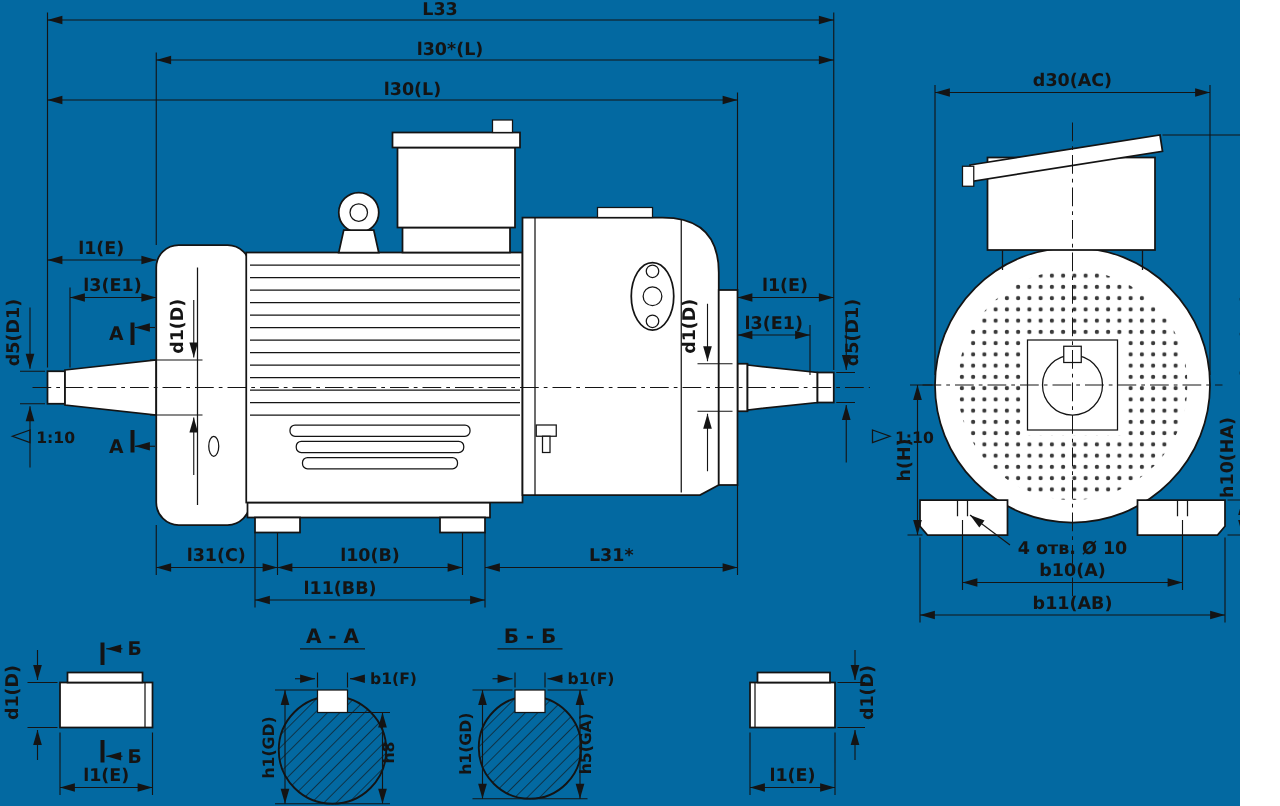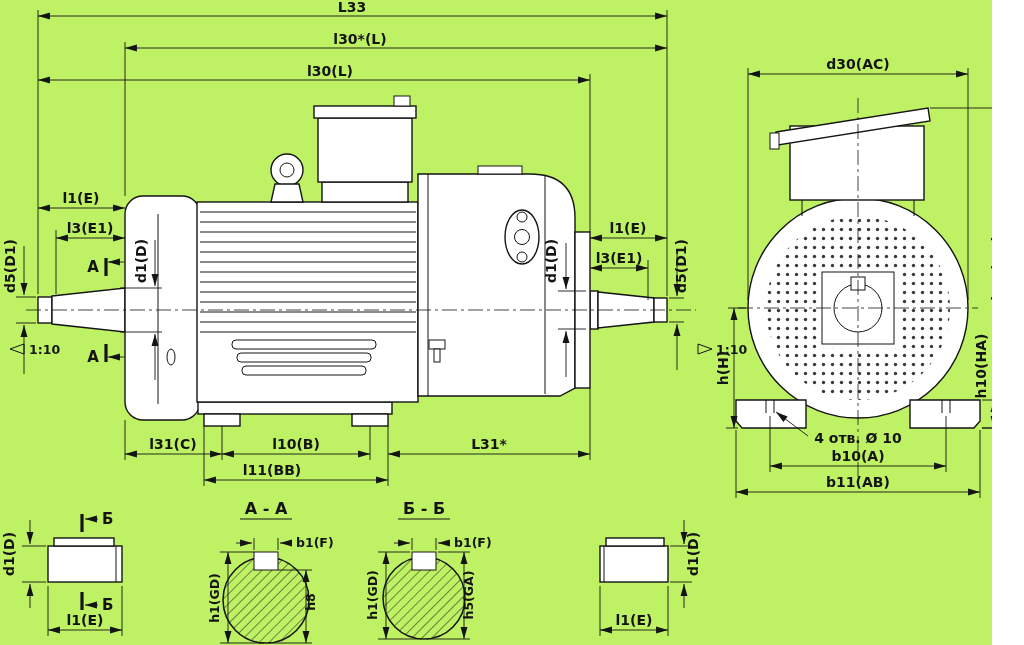--- a/index.html
+++ b/index.html
@@ -1,16 +1,16 @@
 <!DOCTYPE html>
 <html><head>
 <meta charset="utf-8">
 <style>
   html,body{margin:0;padding:0;background:#ffffff}
-  .canvas{position:relative;width:992px;height:645px;background:#bef264;overflow:hidden;
+  .canvas{position:relative;width:992px;height:645px;background:#0369a1;overflow:hidden;
           font-family:"DejaVu Sans","Liberation Sans",sans-serif}
   svg{display:block}
   svg text{font-family:"DejaVu Sans","Liberation Sans",sans-serif;font-weight:700;font-size:14px;fill:#141414}
   .t13{font-size:12.5px}
   .t15{font-size:15px}
   .t16{font-size:16px}
   .objw{stroke:#141414;stroke-width:1.4;fill:#ffffff}
   .thin{stroke:#141414;stroke-width:1;fill:none}
   .thinw{stroke:#141414;stroke-width:1;fill:#ffffff}
   .dim{stroke:#141414;stroke-width:0.9;fill:none}

